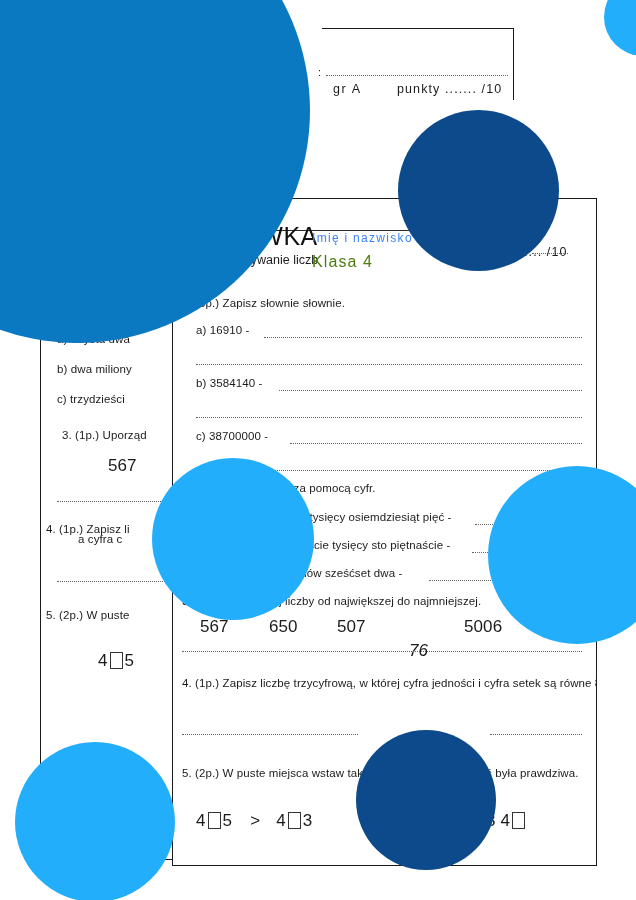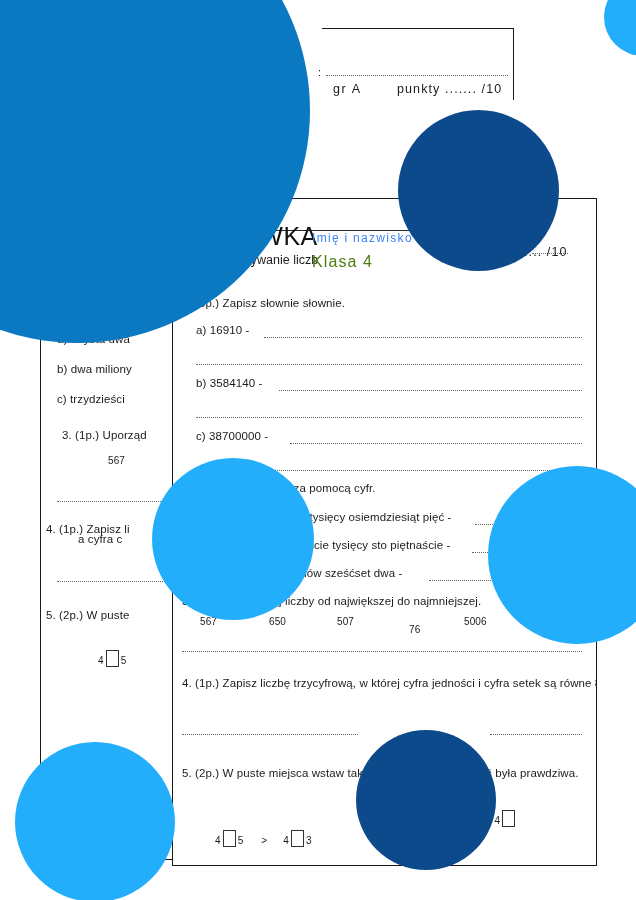--- a/index.html
+++ b/index.html
@@ -29,21 +29,21 @@
     box-shadow:0 0 0 0 rgba(0,0,0,0);
   }
   .doc-top{
     left:322px;top:28px;width:192px;height:72px;
     border-top:1.8px solid #1a1a1a;
     border-right:1.8px solid #1a1a1a;
   }
 
   
   .t{position:absolute;white-space:pre;color:#1b1b1b;font-size:11.5px;line-height:1.25;letter-spacing:0.1px;}
-  .num{font-size:10px;}
+  .num{font-size:17px;}
 
   .dots{position:absolute;height:1px;border-bottom:1.4px dotted #666;}
   .solid{position:absolute;height:0;border-bottom:1.4px solid #2b2b2b;}
 
   .box{display:inline-block;width:11px;height:15px;border:1.1px solid #333;vertical-align:-3px;margin:0 2px;background:#fff;}
 
   
   .kart{position:absolute;font-size:25px;letter-spacing:0.5px;color:#111;font-weight:400;}
   .sub{position:absolute;font-size:12.5px;color:#1b1b1b;}
   .imie{position:absolute;font-size:12px;letter-spacing:1.3px;color:#3b82f6;}
@@ -132,33 +132,33 @@
     <div class="dots" style="left:345px;top:353px;width:62px;"></div>
 
     <div class="t" style="left:24px;top:368px;"><span>c)</span> <span>dwadzieścia milionów sześćset dwa -</span></div>
     <div class="dots" style="left:257px;top:381px;width:96px;"></div>
 
     <div class="t" style="left:10px;top:396px;"><span class="b">3.</span> <span class="b">(1p.)</span> <span>Uporządkuj liczby od największej do najmniejszej.</span></div>
 
     <div class="t num" style="left:28px;top:418px;">567</div>
     <div class="t num" style="left:97px;top:418px;">650</div>
     <div class="t num" style="left:165px;top:418px;">507</div>
-    <div class="t num" style="left:237px;top:426px;">76</div>
+    <div class="t num" style="left:237px;top:442px;font-style:italic;">76</div>
     <div class="t num" style="left:292px;top:418px;">5006</div>
 
     <div class="dots" style="left:10px;top:452px;width:400px;"></div>
 
     <div class="t" style="left:10px;top:478px;"><span class="b">4.</span> <span class="b">(1p.)</span> <span>Zapisz liczbę trzycyfrową, w której cyfra jedności i cyfra setek są równe 8,</span></div>
 
     <div class="dots" style="left:10px;top:535px;width:176px;"></div>
     <div class="dots" style="left:318px;top:535px;width:92px;"></div>
 
     <div class="t" style="left:10px;top:568px;"><span class="b">5.</span> <span class="b">(2p.)</span> <span>W puste miejsca wstaw takie liczby, aby nierówność była prawdziwa.</span></div>
 
-    <div class="t num" style="left:24px;top:632px;margin-left:19px;"><span>4</span><span class="box"></span><span>5</span><span style="display:inline-block;width:18px;"></span><span>&gt;</span><span style="display:inline-block;width:16px;"></span><span>4</span><span class="box"></span><span>3</span></div>
+    <div class="t num" style="left:24px;top:612px;"><span>4</span><span class="box"></span><span>5</span><span style="display:inline-block;width:18px;"></span><span>&gt;</span><span style="display:inline-block;width:16px;"></span><span>4</span><span class="box"></span><span>3</span></div>
 
     <div class="t num" style="left:314px;top:612px;"><span>3 4</span><span class="box"></span></div>
   </div>
 
   <div class="circle" style="left:-155px;top:-122px;width:465px;height:465px;background:#0a79c2;"></div>
 
   <div class="circle" style="left:604px;top:-22px;width:78px;height:78px;background:#23aefb;"></div>
 
   <div class="circle" style="left:398px;top:110px;width:161px;height:161px;background:#0c4a8c;"></div>
 

